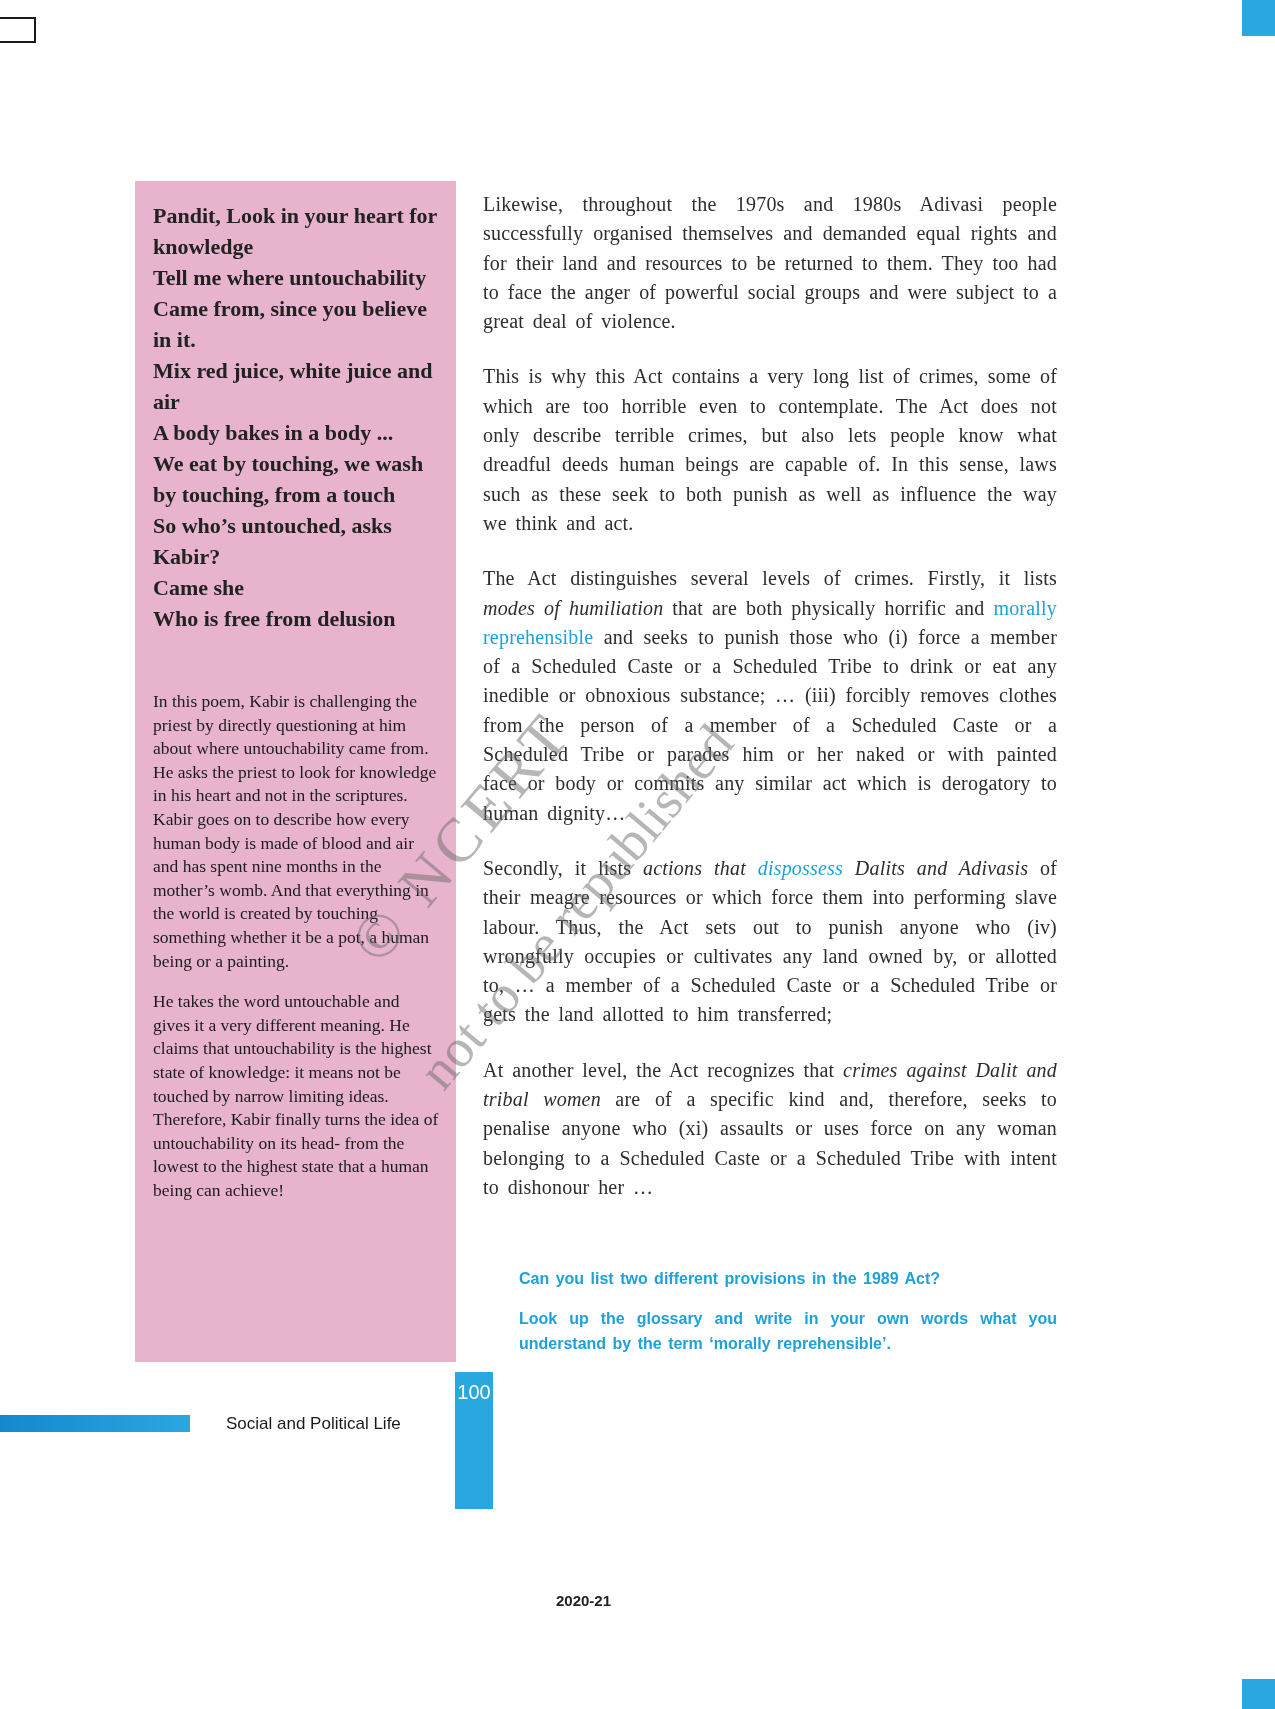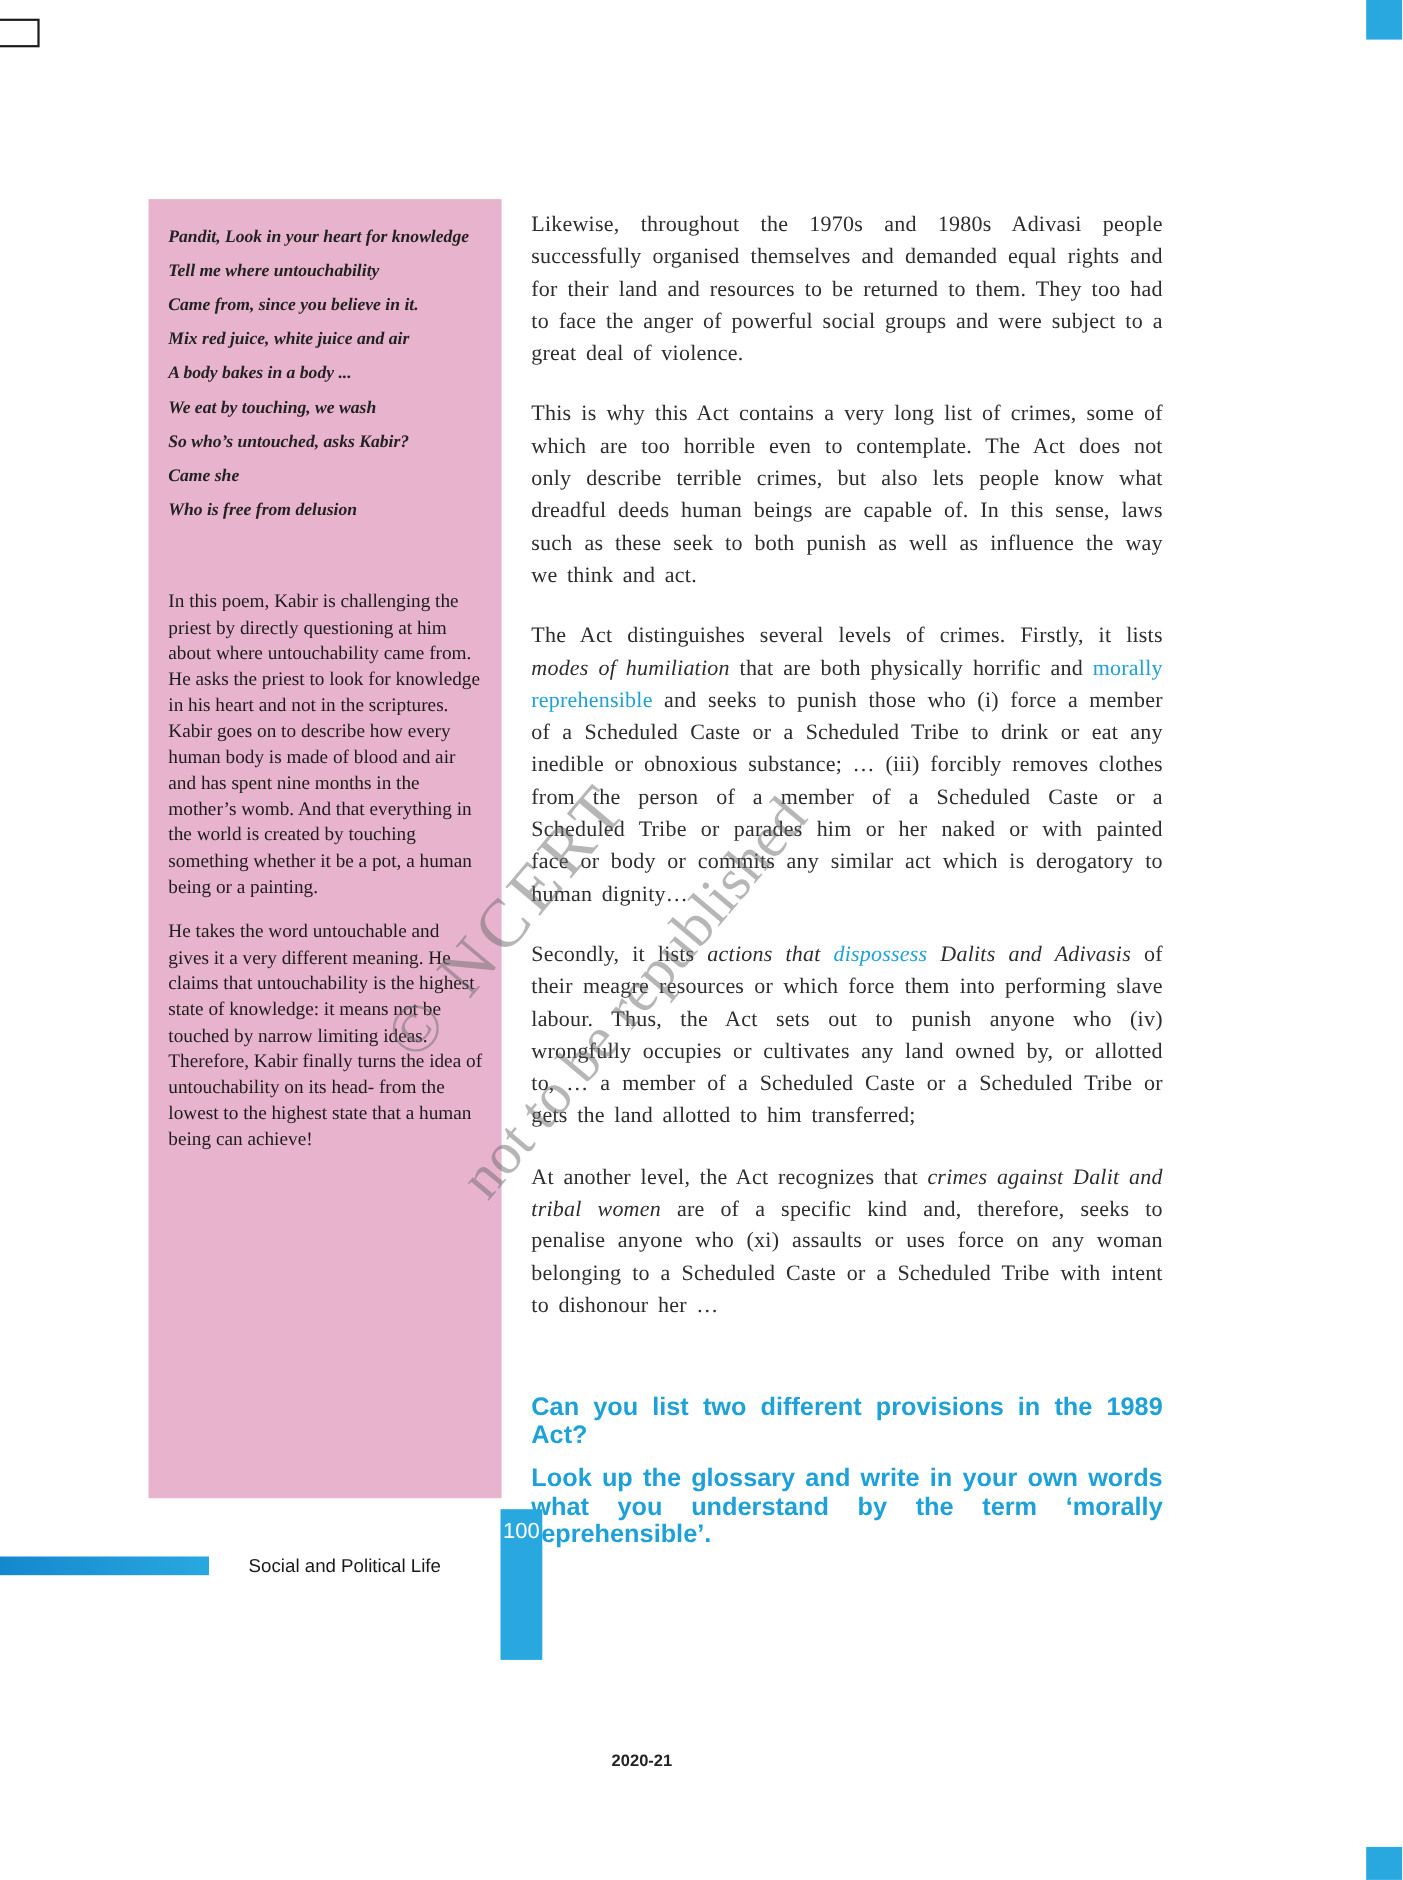--- a/index.html
+++ b/index.html
@@ -12,39 +12,39 @@
   .reg-mark { position:absolute; left:-8px; top:17px; width:44px; height:26px;
     border:2px solid #1a1a1a; background:#fff; }
   
   .edge-tab { position:absolute; right:0; width:33px; background:var(--accent); }
   .edge-tab.top { top:0; height:36px; }
   .edge-tab.bottom { top:1679px; height:30px; }
 
   
   .pink-box { position:absolute; left:135px; top:181px; width:321px; height:1181px;
     background:var(--pink); padding:19px 17px 20px 18px; color:#1d1d1d; }
-  .poem { font-style:italic; font-weight:bold; font-size:16px; line-height:31px; color:#222; }
+  .poem { font-weight:bold; font-size:22px; line-height:31px; color:#222; }
   .side-para { font-size:17.5px; line-height:23.6px; color:#1c1c1c; }
   .side-para.first { margin-top:56px; }
   .side-para.second { margin-top:17px; }
 
   
   .main-col { position:absolute; left:483px; top:190px; width:574px; color:#2d2d2d; }
   .main-col p.body { font-size:20px; line-height:29.3px; text-align:justify;
     margin-bottom:26px; word-spacing:3.5px; letter-spacing:0.2px; }
   .main-col p.body:last-child { margin-bottom:0; }
   span.i { font-style:italic; }
   span.b { color:var(--blue-text); }
   span.bi { color:var(--blue-text); font-style:italic; }
 
   
   .questions { position:absolute; left:483px; top:1266px; width:574px;
     font-family:"Liberation Sans", sans-serif; font-weight:bold; color:var(--blue-text); }
-  .questions .q { font-size:23px; line-height:25.5px; margin-bottom:14px;
-    text-align:justify; word-spacing:2px; }
+  .questions .q { font-size:16px; line-height:25.5px; margin-bottom:14px;
+    text-align:justify; word-spacing:2px;margin-left:36px; }
 
   
   .watermark { position:absolute; left:295px; top:640px; width:720px; height:320px;
     transform:rotate(-50deg); color:rgba(110,110,110,0.5);
     font-family:"Liberation Serif", serif; z-index:6; pointer-events:none; }
   .watermark .l1 { font-size:62px; letter-spacing:6px; margin-left:55px; }
   .watermark .l2 { font-size:54px; margin-top:66px; }
 
   
   .footer-bar { position:absolute; left:0; top:1415px; width:190px; height:17px;
@@ -66,20 +66,21 @@
   <div class="edge-tab top"></div>
 
   <div class="pink-box">
     <div class="poem">
         <div>Pandit, Look in your heart for knowledge</div>
         <div>Tell me where untouchability</div>
         <div>Came from, since you believe in it.</div>
         <div>Mix red juice, white juice and air</div>
         <div>A body bakes in a body ...</div>
         <div>We eat by touching, we wash</div>
+        <div>by touching, from a touch</div>
         <div>So who’s untouched, asks Kabir?</div>
         <div>Came she</div>
         <div>Who is free from delusion</div>
       </div>
     <p class="side-para first">In this poem, Kabir is challenging the priest by directly questioning at him about where untouchability came from. He asks the priest to look for knowledge in his heart and not in the scriptures. Kabir goes on to describe how every human body is made of blood and air and has spent nine months in the mother’s womb. And that everything in the world is created by touching something whether it be a pot, a human being or a painting.</p>
     <p class="side-para second">He takes the word untouchable and gives it a very different meaning. He claims that untouchability is the highest state of knowledge: it means not be touched by narrow limiting ideas. Therefore, Kabir finally turns the idea of untouchability on its head- from the lowest to the highest state that a human being can achieve!</p>
   </div>
 
   <div class="main-col">
     <p class="body"><span>Likewise, throughout the 1970s and 1980s Adivasi people successfully organised themselves and demanded equal rights and for their land and resources to be returned to them. They too had to face the anger of powerful social groups and were subject to a great deal of violence.</span></p>

